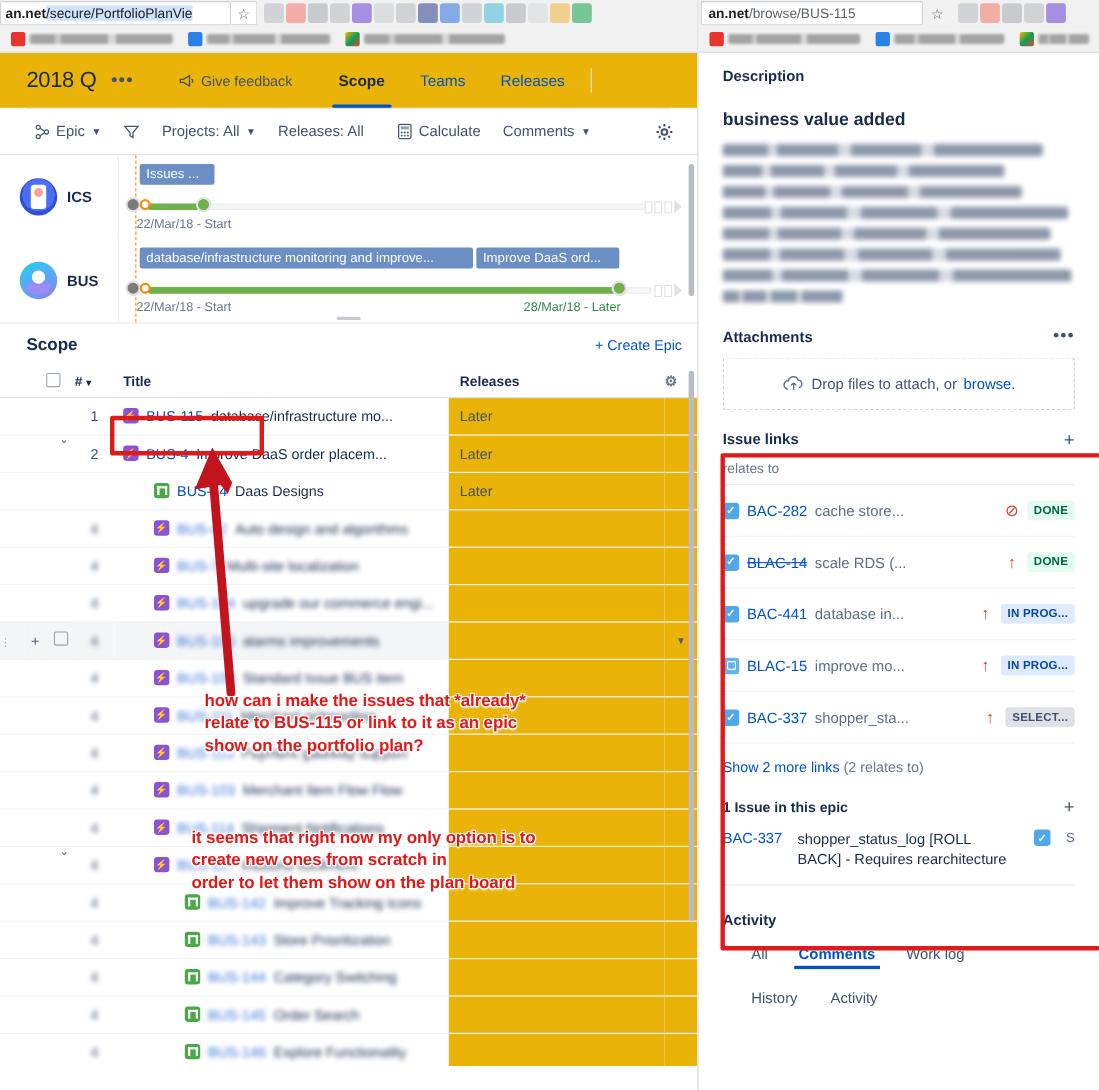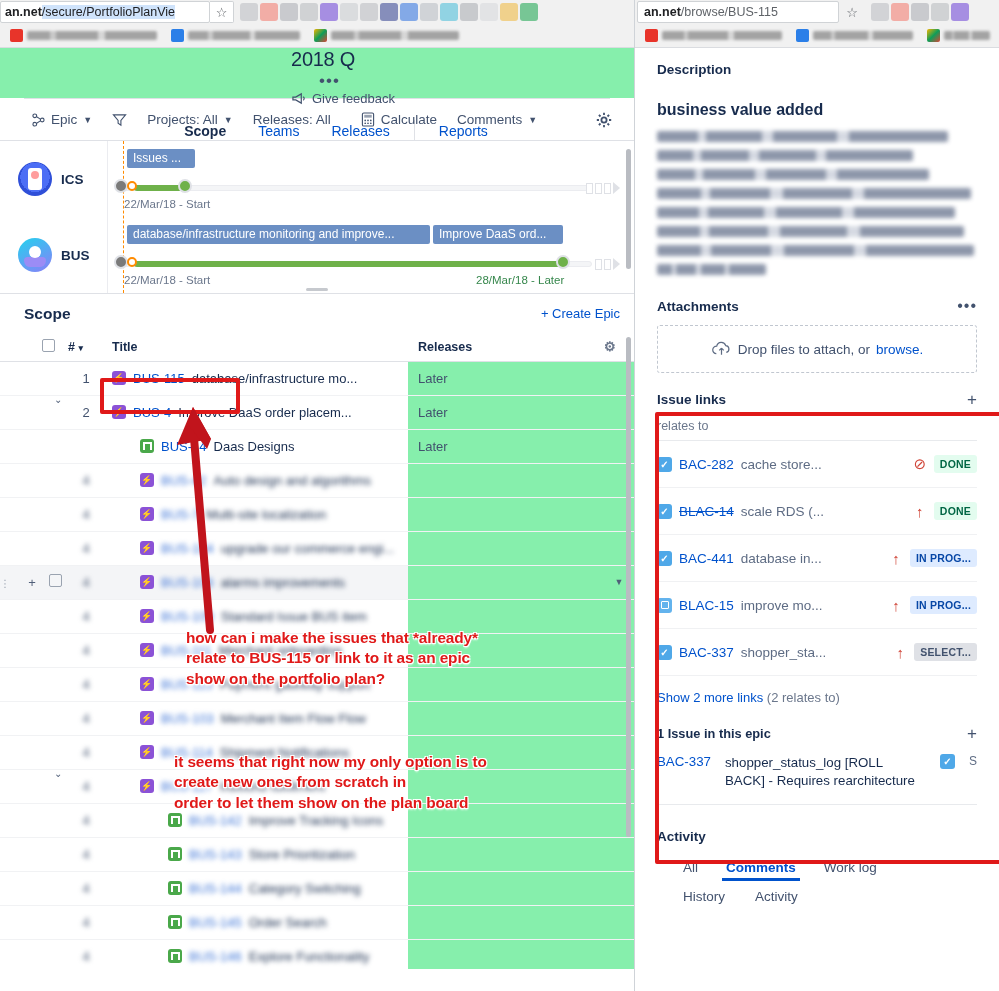--- a/index.html
+++ b/index.html
@@ -46,21 +46,21 @@
   .bm-ico { width: 13px; height: 13px; border-radius: 2px; }
   .bm-txt {
     height: 9px; border-radius: 2px;
     background: linear-gradient(90deg,#8a8a8a 0 18%, #bdbdbd 18% 22%, #8a8a8a 22% 55%, #cfcfcf 55% 60%, #8a8a8a 60% 100%);
     filter: blur(1.6px); opacity: .75;
   }
 
   
   .plan-head {
     display: flex; align-items: center; height: 50px;
-    padding: 0 12px 0 24px; background: #86efac; gap: 0; flex-direction: column;
+    padding: 0 12px 0 24px; background: #eab308; gap: 0;
   }
   .plan-title { font-size: 20px; color: #172b4d; font-weight: 400; letter-spacing: -.3px; }
   .dots-btn { font-size: 17px; color: #42526e; margin-left: 13px; letter-spacing: 1px; }
   .feedback {
     display: flex; align-items: center; gap: 6px; margin-left: 40px;
     font-size: 13px; color: #42526e;
   }
   .nav-tabs { display: flex; align-items: center; margin-left: 26px; height: 50px; }
   .tab {
     font-size: 14px; color: #0052cc; padding: 0 16px; height: 50px;
@@ -146,21 +146,21 @@
   .create-epic { margin-left: auto; font-size: 13px; color: #0052cc; }
 
   table.scope { width: 100%; border-collapse: collapse; table-layout: fixed; background: #fff; }
   table.scope th {
     font-size: 12.5px; color: #172b4d; font-weight: bold; text-align: left;
     height: 28px; padding: 0; border-bottom: 1px solid #dfe1e6; background:#fff;
   }
   table.scope td { height: 34px; padding: 0; font-size: 13px; color: #42526e; border-bottom: 1px solid #f1f2f4; }
   .c-grip { width: 22px; } .c-plus { width: 20px; } .c-chk { width: 26px; }
   .c-num { width: 36px; text-align: center; } .c-title { } .c-rel { width: 196px; padding-left: 10px !important; }
-  .rel-cell { background: #86efac; }
+  .rel-cell { background: #eab308; }
   .chkbox { width: 13px; height: 13px; border: 1.5px solid #9aa3b0; border-radius: 2px; display: inline-block; }
   .ico-sq { width: 14px; height: 14px; border-radius: 3px; display: inline-flex; align-items: center; justify-content: center; flex: none; }
   .ico-epic { background: #8b52d6; }
   .ico-epic::after { content:"\26A1"; color:#fff; font-size:9px; line-height:1; }
   .ico-story { background: #4aa84a; }
   .ico-story::after { content:""; width:5px;height:6px;border:2px solid #fff;border-bottom:none; }
   .cell-in { display: flex; align-items: center; gap: 7px; }
   .key-link { color: #0052cc; font-size: 13px; white-space: nowrap; }
   .sum { color: #172b4d; font-size: 13px; overflow: hidden; text-overflow: ellipsis; white-space: nowrap; }
   .blur { filter: blur(2.6px); }
@@ -247,21 +247,21 @@
   .epic-key { color:#0052cc; white-space:nowrap; }
   .epic-sum { color:#172b4d; line-height:1.35; flex:1; }
   .epic-chk { width:15px;height:15px;border-radius:3px;background:#4fa8e8;display:flex;align-items:center;justify-content:center;flex:none; }
   .epic-chk::after { content:"\2713"; color:#fff; font-size:10px; font-weight:bold; }
   .epic-s { font-size:12px; color:#5e6c84; }
   .act-sec { margin-top: 24px; }
   .act-tabs { display:flex; gap:28px; margin-top: 16px; padding-left: 22px; font-size:13.5px; }
   .act-tab { color:#42526e; position:relative; padding-bottom:6px; }
   .act-tab.active { color:#0052cc; font-weight:bold; }
   .act-tab.active::after { content:""; position:absolute; left:-4px; right:-4px; bottom:0; height:2.5px; background:#0052cc; }
-  .act-tabs2 { display:flex; gap:30px; margin-top: 8px; padding-left: 22px; font-size:13.5px; color:#42526e; }
+  .act-tabs2 { display:flex; gap:30px; margin-top: 19px; padding-left: 22px; font-size:13.5px; color:#42526e; }
   .rule { height:1px; background:#e8eaed; margin: 14px 22px 0 22px; }
 </style>
 </head>
 <body>
 
 <div class="screen">
 
   <div class="left-window">
 
     <div class="chrome">
@@ -313,21 +313,20 @@
           <path d="M2 5.5h3l6-3.5v10l-6-3.5H2z" fill="none" stroke="#42526e" stroke-width="1.3"></path>
           <path d="M13 5.2a2 2 0 010 3.6" fill="none" stroke="#42526e" stroke-width="1.2"></path>
         </svg>
         <span>Give feedback</span>
       </span>
       <div class="nav-tabs">
         <div class="tab active">Scope</div>
         <div class="tab">Teams</div>
         <div class="tab">Releases</div>
         <div class="tab-sep"></div>
-        <div class="tab">Reports</div>
       </div>
     </div>
     <div class="head-rule"></div>
 
     <div class="plan-toolbar">
       <span class="tb-item">
         <svg width="13" height="14" viewBox="0 0 14 15">
           <circle cx="3" cy="3" r="2" fill="none" stroke="#42526e" stroke-width="1.2"></circle>
           <circle cx="3" cy="12" r="2" fill="none" stroke="#42526e" stroke-width="1.2"></circle>
           <circle cx="11" cy="7.5" r="2" fill="none" stroke="#42526e" stroke-width="1.2"></circle>

